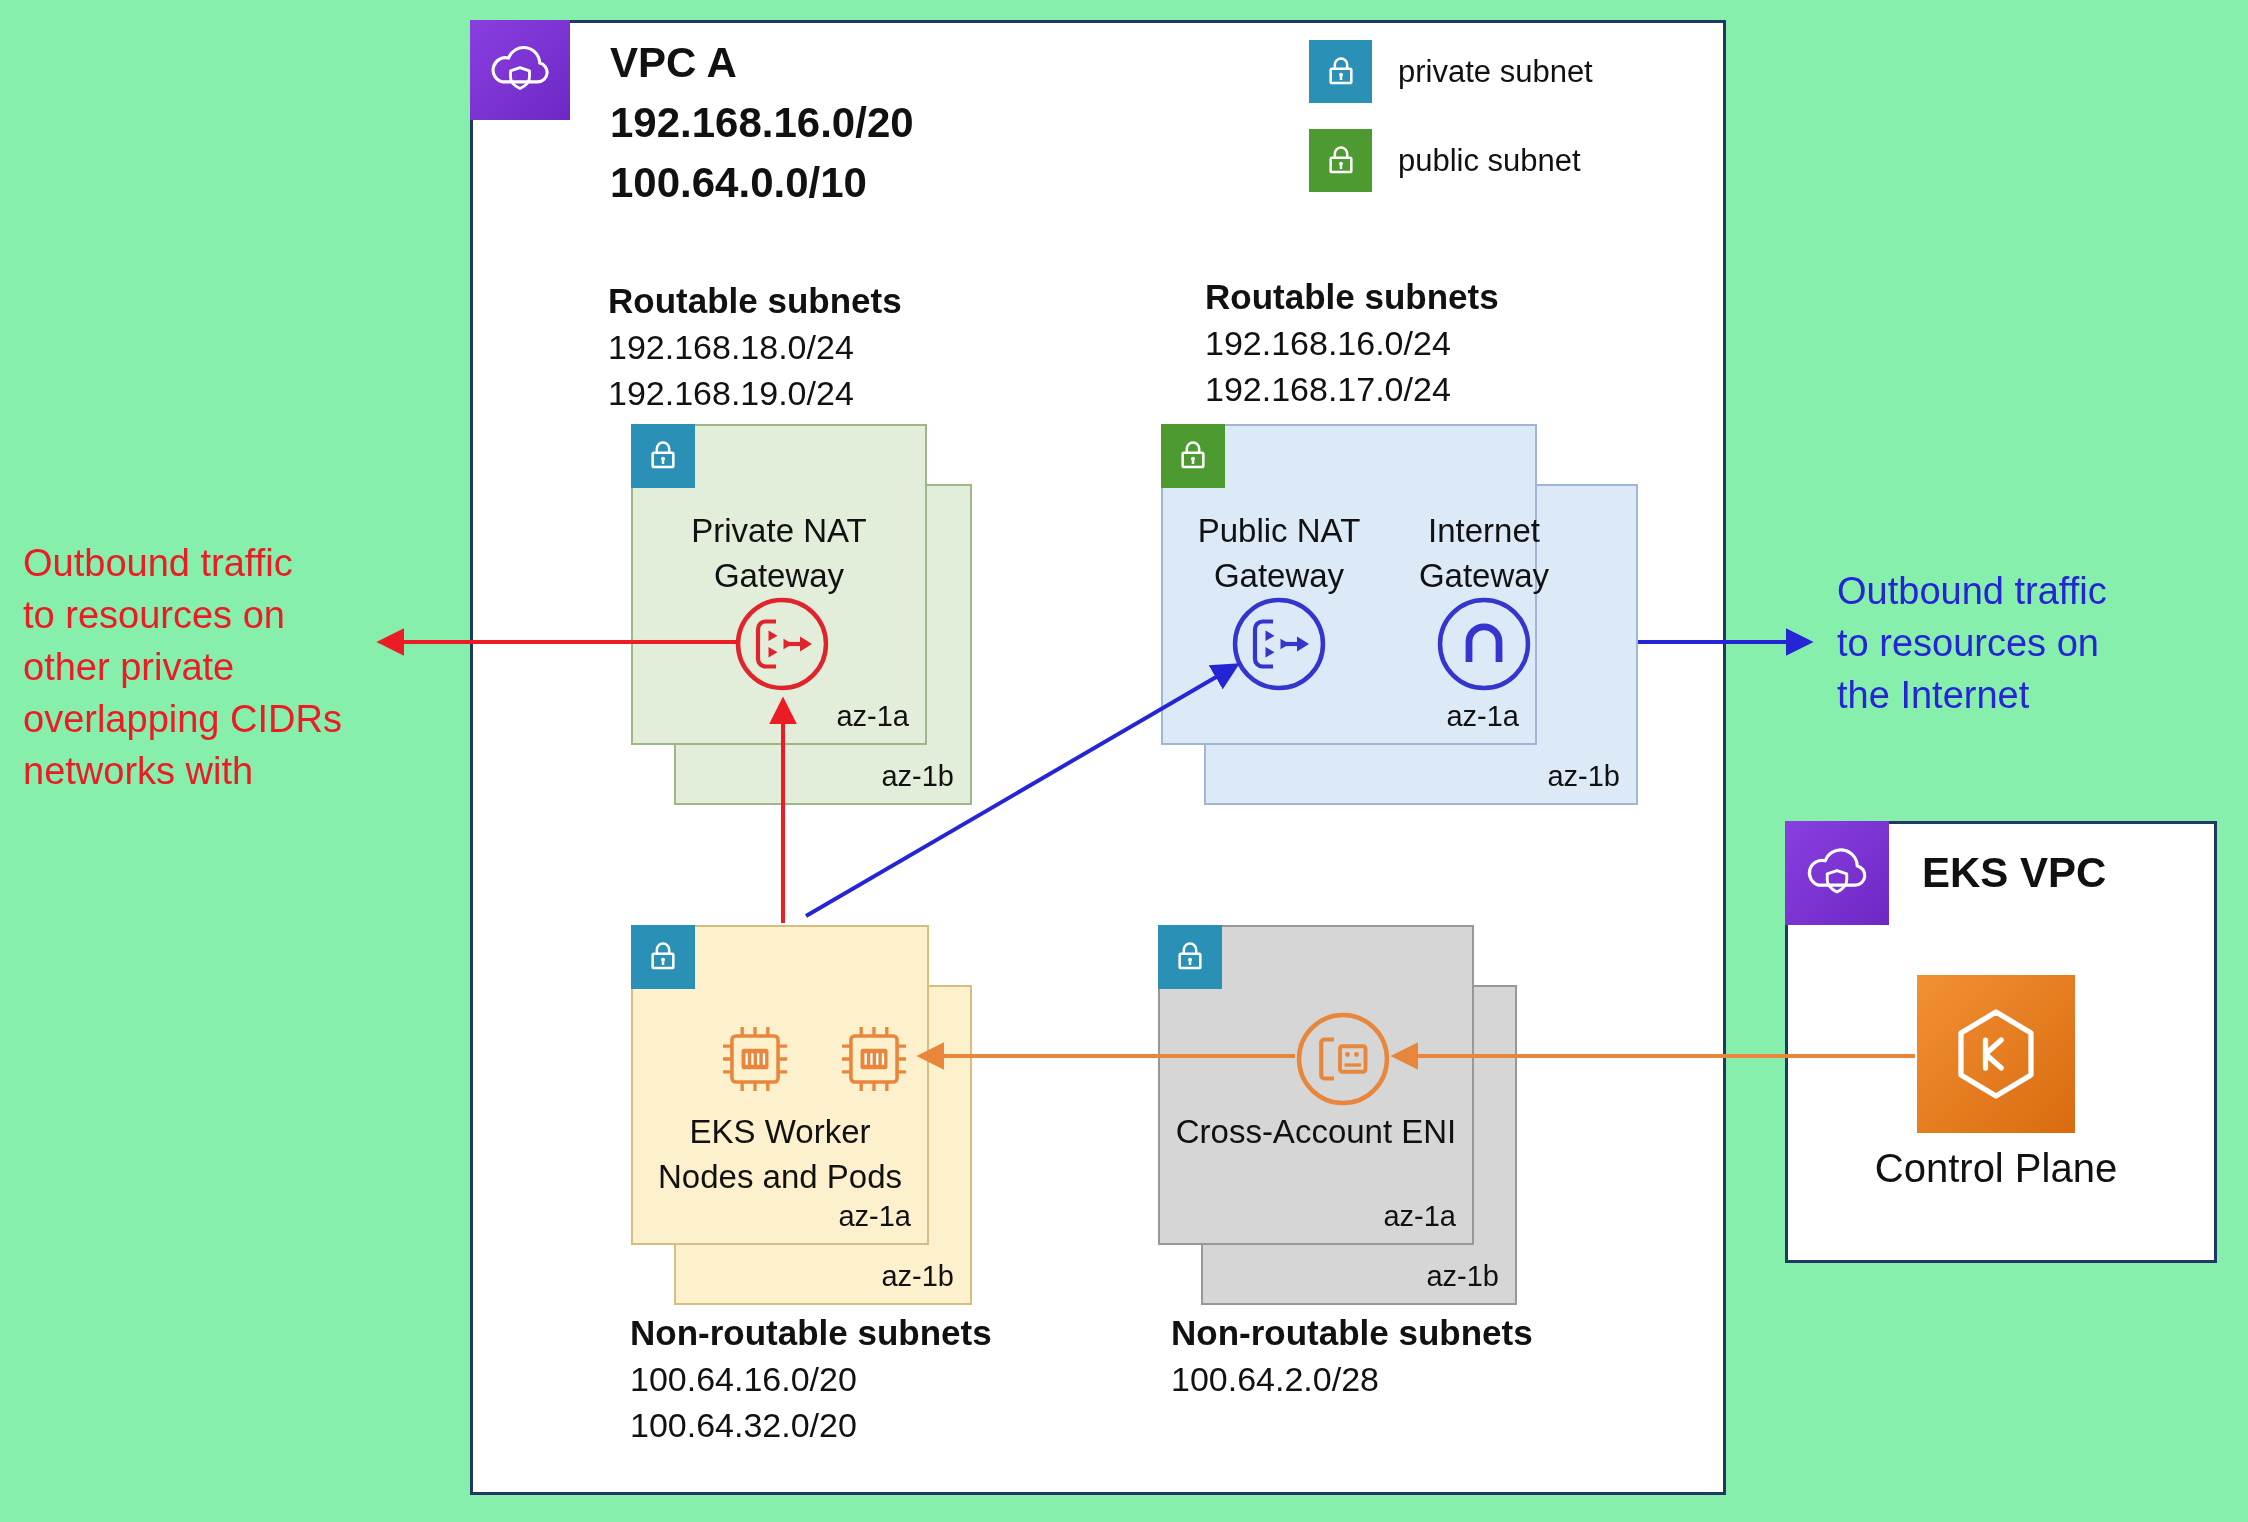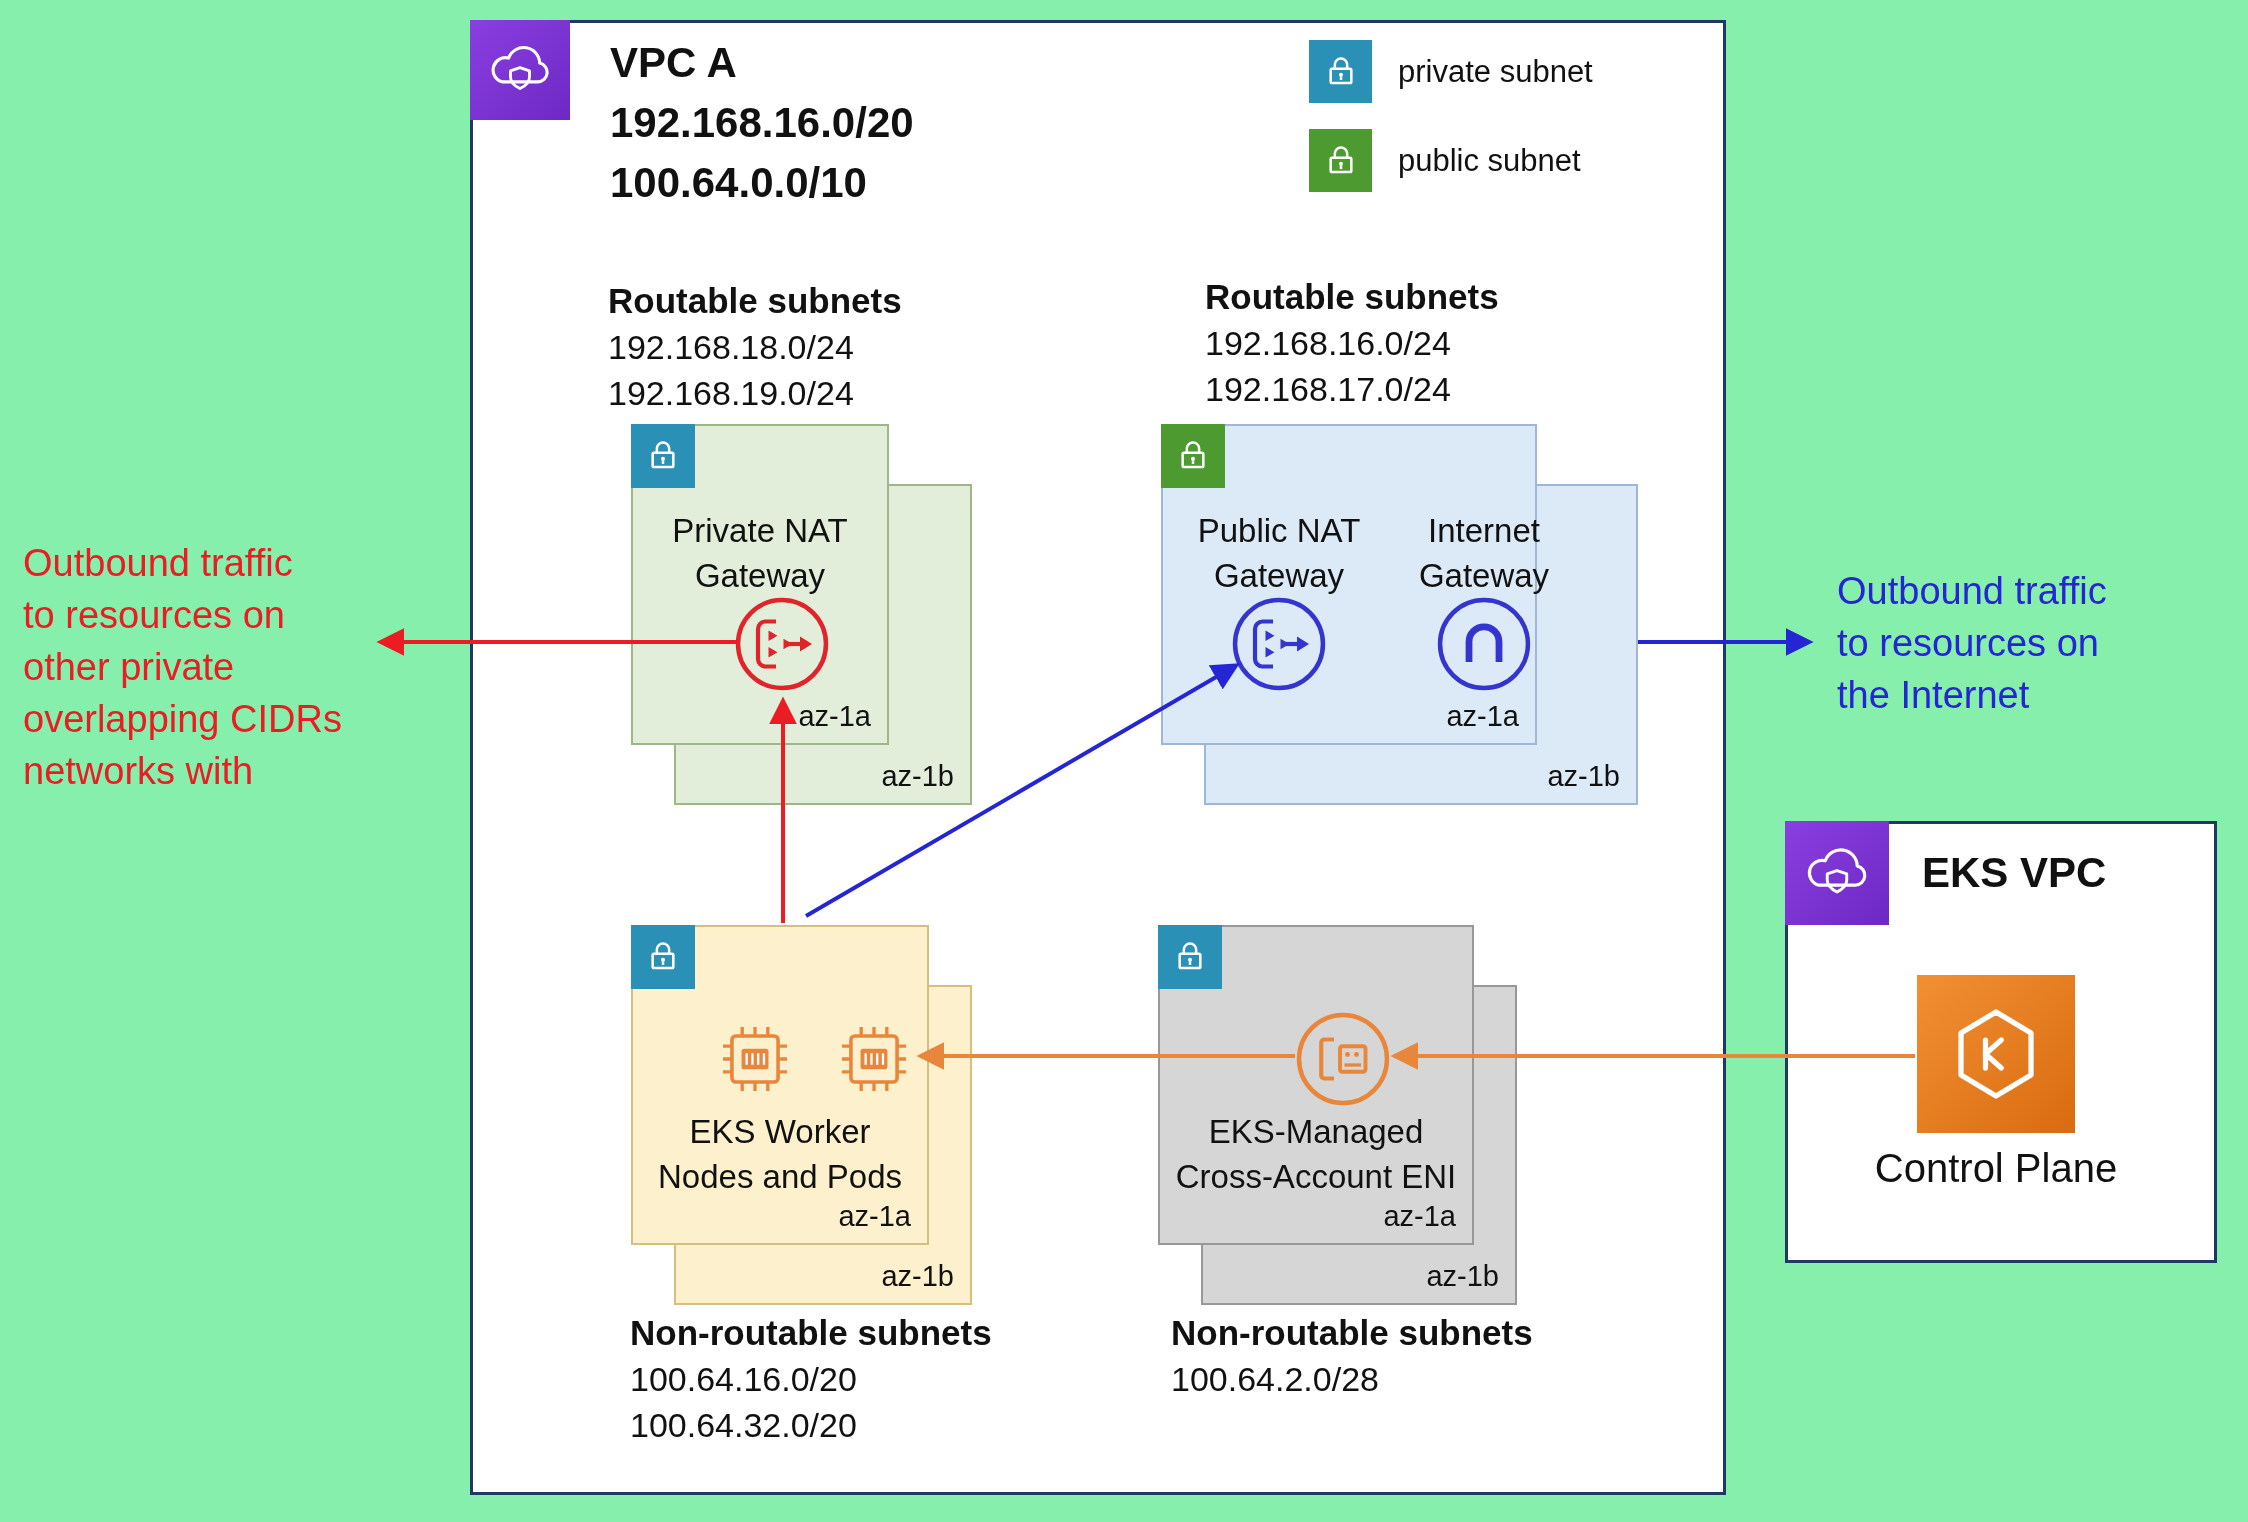--- a/index.html
+++ b/index.html
@@ -79,21 +79,21 @@
 
   <div class="blk" style="left:1205px;top:274px;width:340px">
     <div class="h">Routable subnets</div>
     <div class="c">192.168.16.0/24</div>
     <div class="c">192.168.17.0/24</div>
   </div>
 
   <div class="subnet green" style="left:674px;top:484px;width:298px;height:321px">
     <span class="az">az-1b</span>
   </div>
-  <div class="subnet green" style="left:631px;top:424px;width:258px;height:321px">
+  <div class="subnet green" style="left:631px;top:424px;width:296px;height:321px">
     <div class="badge badge-private">
       <svg width="40" height="40" viewBox="0 0 24 24" fill="none" stroke="#fff" stroke-width="1.5">
         <path d="M8.3 10V7.6a3.7 3.7 0 0 1 7.4 0V10"></path>
         <rect x="5.8" y="10" width="12.4" height="8.6" rx="0.8"></rect>
         <circle cx="12" cy="13.6" r="1.2" fill="#fff" stroke="none"></circle>
         <path d="M12 14.6v2.2"></path>
       </svg>
     </div>
     <div class="lbl" style="left:0;right:0;top:82px">
       <div>Private NAT</div>
@@ -204,21 +204,20 @@
       <svg width="96" height="96" viewBox="0 0 64 64">
         <circle cx="32" cy="32" r="29.3" fill="none" stroke="#E8873C" stroke-width="3"></circle>
         <path d="M26 19h-6.5a2 2 0 0 0-2 2v22a2 2 0 0 0 2 2H26" fill="none" stroke="#E8873C" stroke-width="2.8"></path>
         <rect x="30" y="23.5" width="17" height="17" rx="1.5" fill="none" stroke="#E8873C" stroke-width="2.6"></rect>
         <circle cx="35" cy="29" r="1.6" fill="#E8873C"></circle>
         <circle cx="41" cy="29" r="1.6" fill="#E8873C"></circle>
         <path d="M33 36h11" stroke="#E8873C" stroke-width="2.2"></path>
       </svg>
     </div>
     <div class="lbl" style="left:0;right:0;top:182px">
-      <div>EKS-Managed</div>
       <div>Cross-Account ENI</div>
     </div>
     <span class="az">az-1a</span>
   </div>
 
   <div class="blk" style="left:630px;top:1310px;width:340px">
     <div class="h">Non-routable subnets</div>
     <div class="c">100.64.16.0/20</div>
     <div class="c">100.64.32.0/20</div>
   </div>

